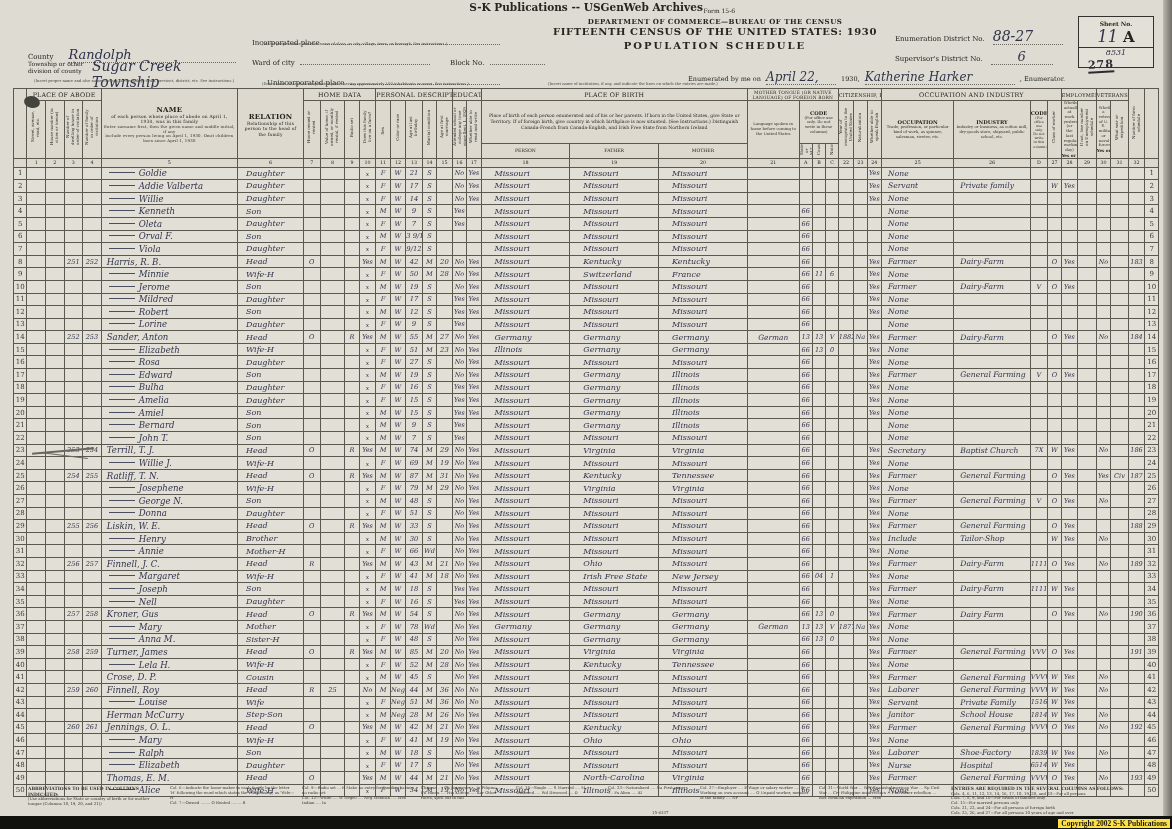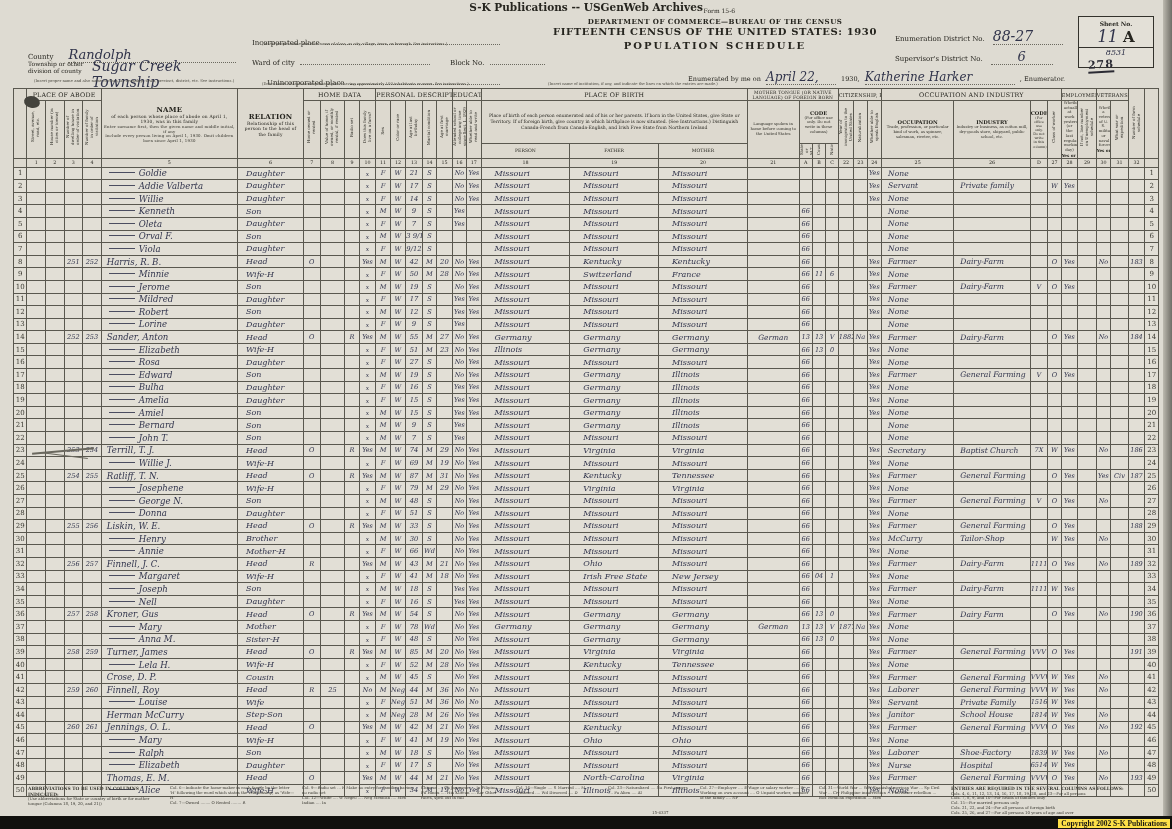--- a/index.html
+++ b/index.html
@@ -1487,21 +1487,21 @@
           <td class="c-bp hw">Missouri</td>
           <td class="c-bf hw">Missouri</td>
           <td class="c-bm hw">Missouri</td>
           <td class="c-tongue hw"></td>
           <td class="c-cA hw">66</td>
           <td class="c-cB hw"></td>
           <td class="c-cC hw"></td>
           <td class="c-yr hw"></td>
           <td class="c-nat hw"></td>
           <td class="c-eng hw">Yes</td>
-          <td class="c-occ hw">McCurry</td>
+          <td class="c-occ hw">Include</td>
           <td class="c-ind hw">Tailor-Shop</td>
           <td class="c-cD hw"></td>
           <td class="c-cls hw">W</td>
           <td class="c-work hw">Yes</td>
           <td class="c-unemp hw"></td>
           <td class="c-vet hw">No</td>
           <td class="c-war hw"></td>
           <td class="c-fs hw"></td>
           <td class="c-lnr pn">30</td>
         </tr>

